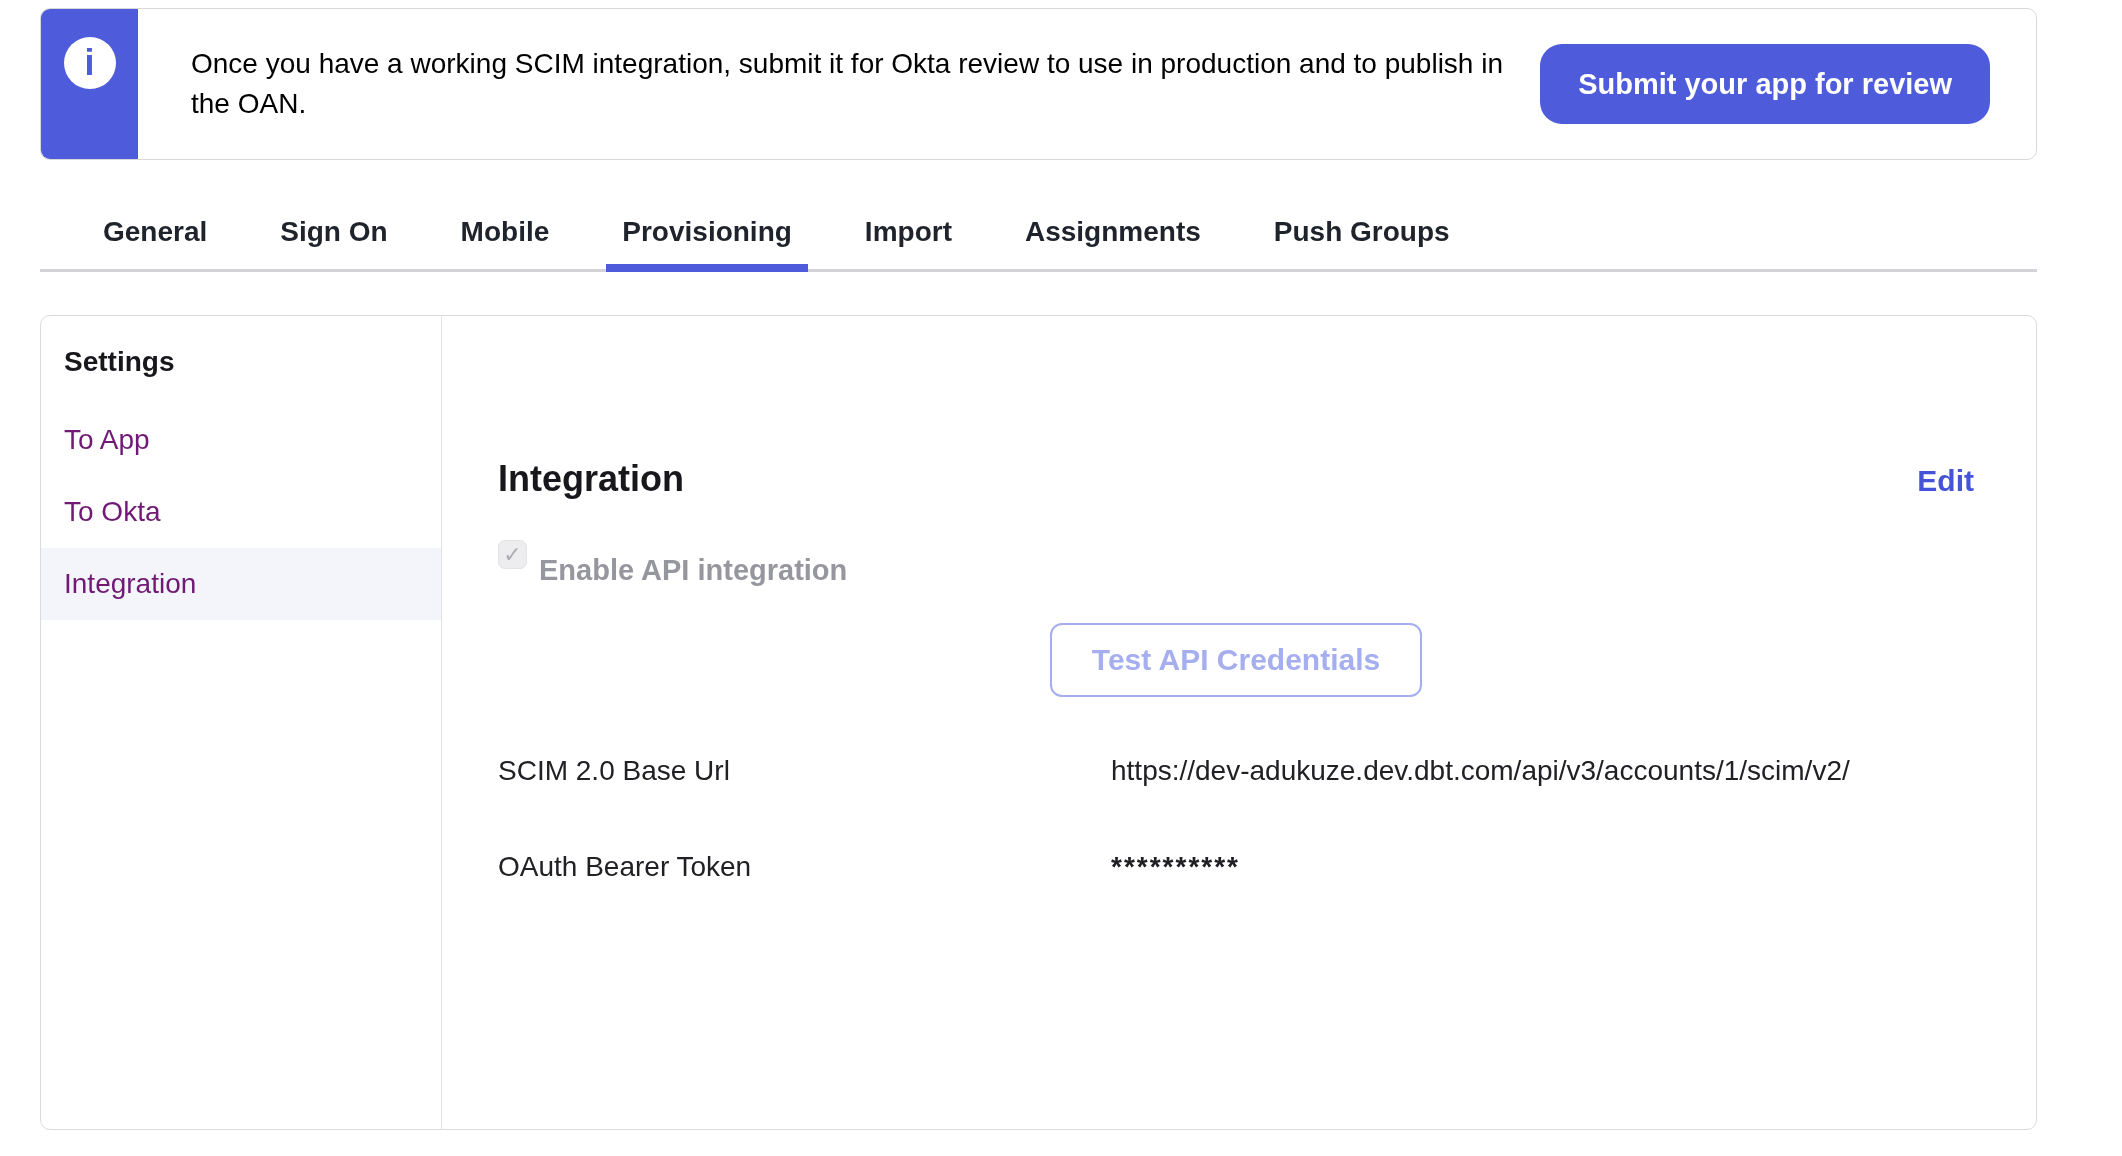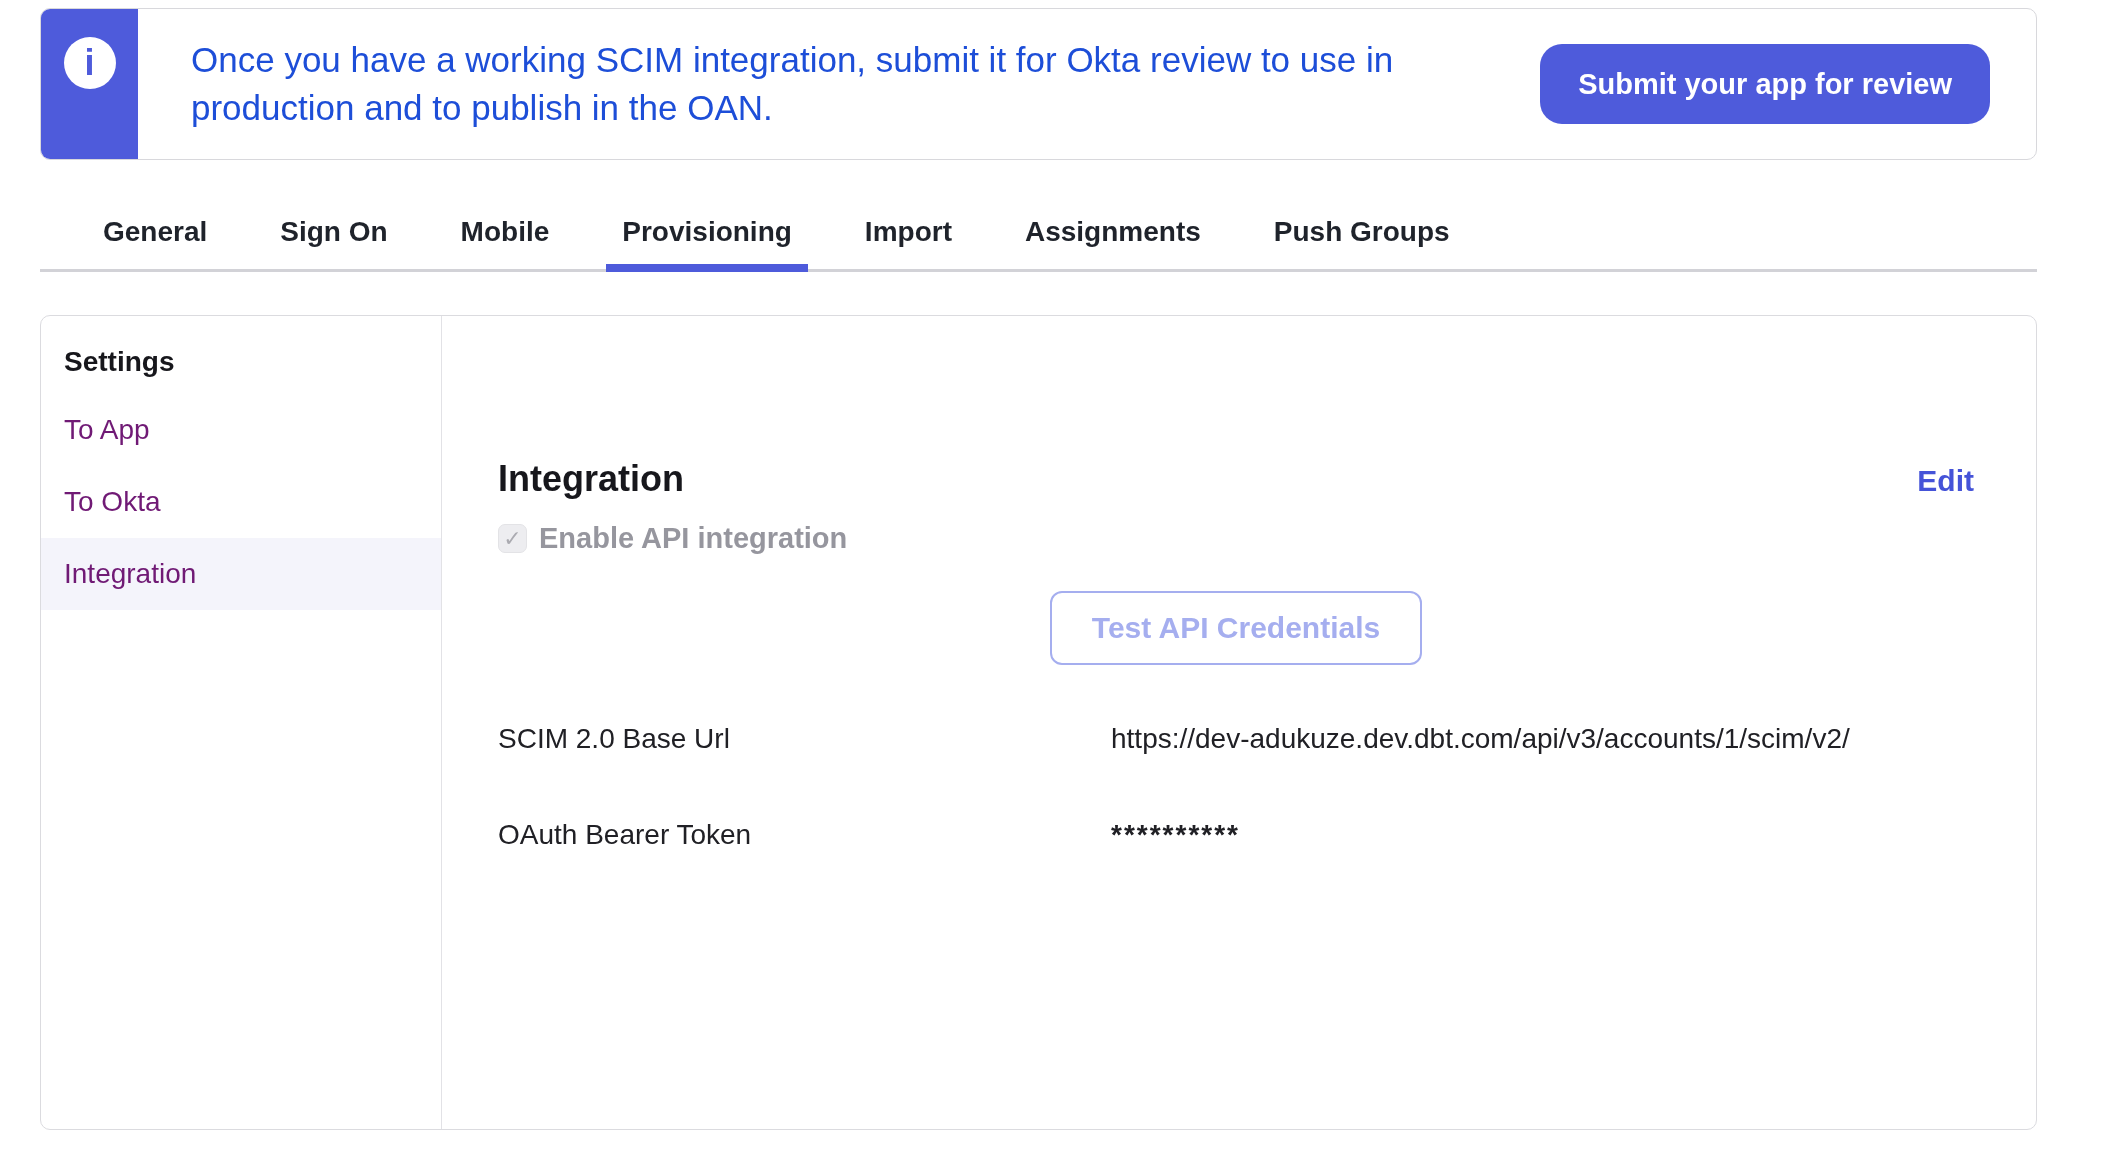--- a/index.html
+++ b/index.html
@@ -33,22 +33,22 @@
     width: 52px; height: 52px;
     background: #ffffff; color: #4e5bdb;
     border-radius: 50%;
     display: flex; align-items: center; justify-content: center;
     font-size: 36px; font-weight: bold; line-height: 1;
   }
   .banner-text {
     align-self: center;
     margin-left: 53px;
     max-width: 1380px;
-    font-size: 35px; line-height: 48px;
-    color: #1d4ed8;
+    font-size: 28px; line-height: 40px;
+    color: #000000;
   }
   .banner-button {
     align-self: center;
     margin-left: auto; margin-right: 46px;
     height: 80px; padding: 0 38px;
     background: #4e5bdb; color: #ffffff;
     border: none; border-radius: 22px;
     font-family: inherit;
     font-size: 29px; font-weight: bold;
     cursor: pointer; white-space: nowrap;
@@ -87,21 +87,21 @@
   }
   .sidebar {
     width: 401px; flex: 0 0 401px;
     border-right: 1px solid #e2e2e6;
     padding-top: 30px;
   }
   .sidebar-heading {
     padding-left: 23px;
     font-size: 28px; font-weight: bold;
     color: #17171c;
-    margin-bottom: 16px;
+    margin-bottom: 26px;
   }
   .sidebar-item {
     height: 72px;
     display: flex; align-items: center;
     padding-left: 23px;
     font-size: 28px; color: #701a75;
     cursor: pointer;
   }
   .sidebar-item.active { background: #f4f4fb; }
 
@@ -133,20 +133,21 @@
     border: 1px solid #e3e3e6;
     color: #ababb1;
     font-size: 22px; font-weight: bold;
     display: flex; align-items: center; justify-content: center;
     cursor: default;
   }
   .checkbox-label {
     margin-left: 12px;
     font-size: 29px; font-weight: bold;
     color: #96969e;
+    margin-top: 32px;
   }
   .description {
     margin-top: 85px;
     font-size: 28px; color: #6f6f79;
   }
   .button-row {
     margin-top: 36px;
     display: flex; justify-content: center; align-items: center;
   }
   .test-button {

